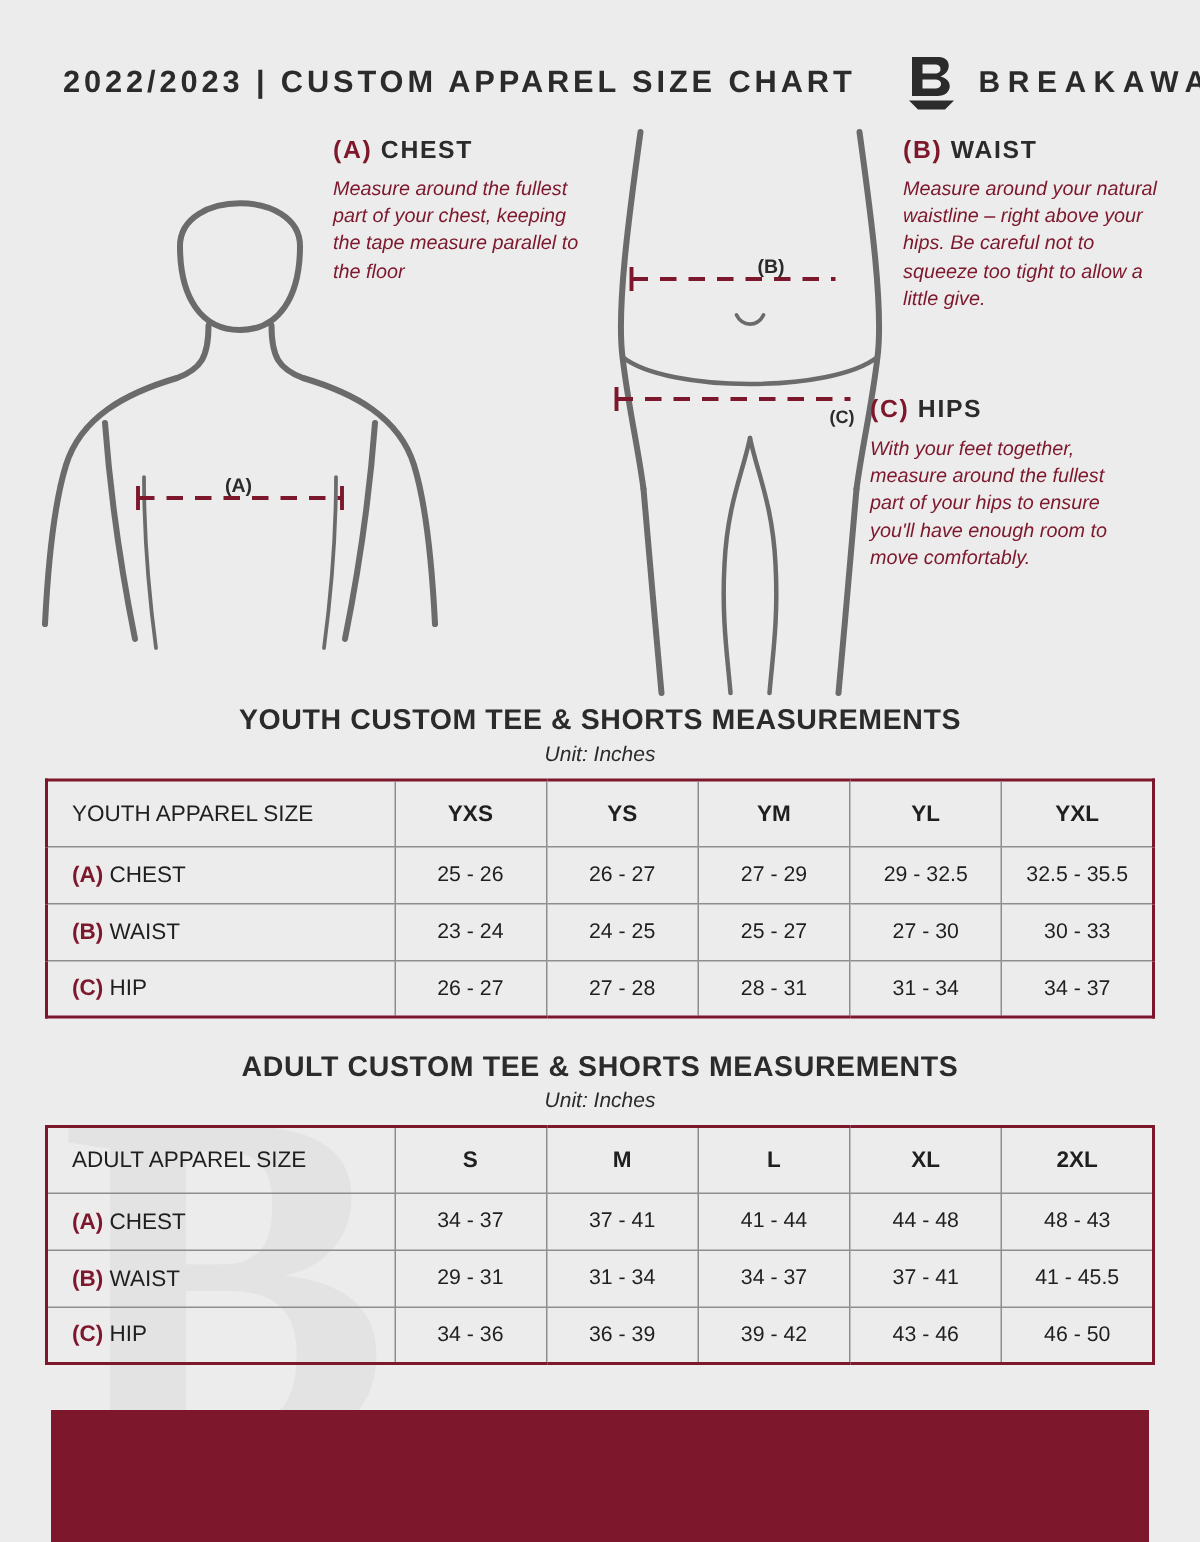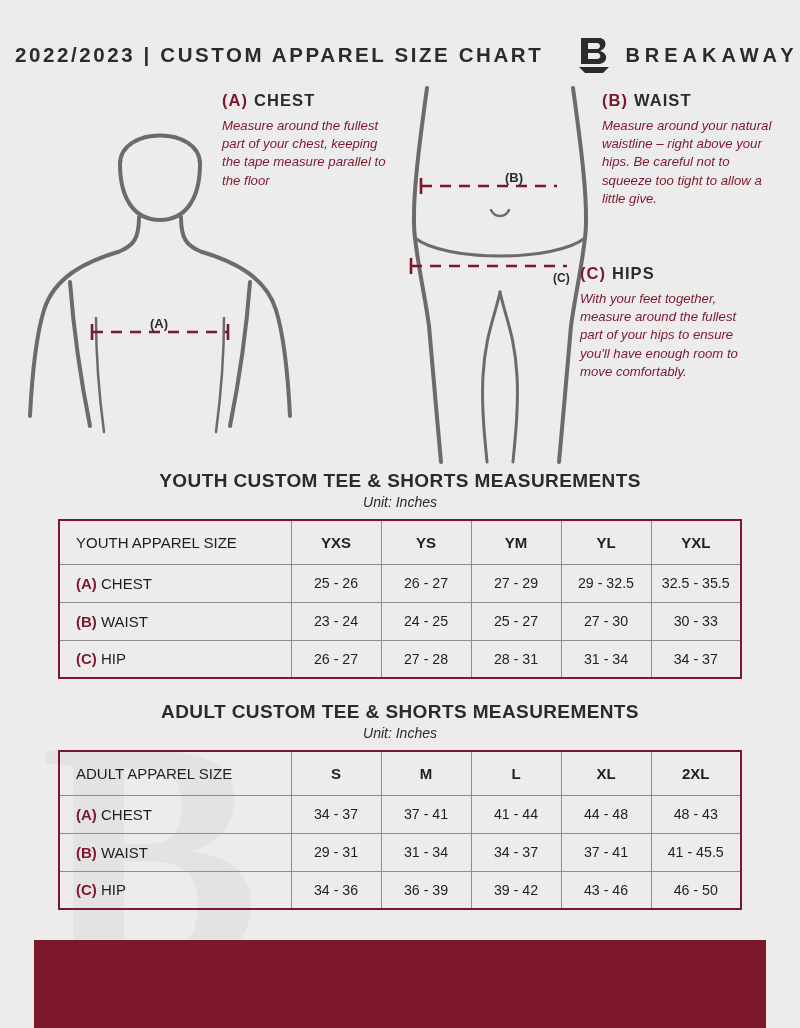--- a/index.html
+++ b/index.html
@@ -27,21 +27,21 @@
     user-select: none;
     z-index: 0;
   }
   .content { position: relative; z-index: 2; }
 
   
   .header {
     display: flex;
     align-items: center;
     justify-content: space-between;
-    padding: 36px 34px 0 15px;
+    padding: 36px 34px 0 42px;
     gap: 34px;
   }
   .header-title {
     font-size: 20.5px;
     font-weight: bold;
     letter-spacing: 2.6px;
     color: #2b2b2b;
     white-space: nowrap;
   }
   .brand {
@@ -95,21 +95,21 @@
   }
   .table-sub {
     text-align: center;
     font-size: 14px;
     font-style: italic;
     color: #2b2b2b;
     margin-top: 2px;
     margin-bottom: 9px;
   }
   table {
-    width: 684px;
+    width: 740px;
     margin: 0 auto;
     border-collapse: collapse;
     table-layout: fixed;
   }
   table th, table td {
     border: 1px solid #8e8e8e;
     height: 38px;
     font-size: 14.2px;
     color: #1f1f1f;
     text-align: center;

